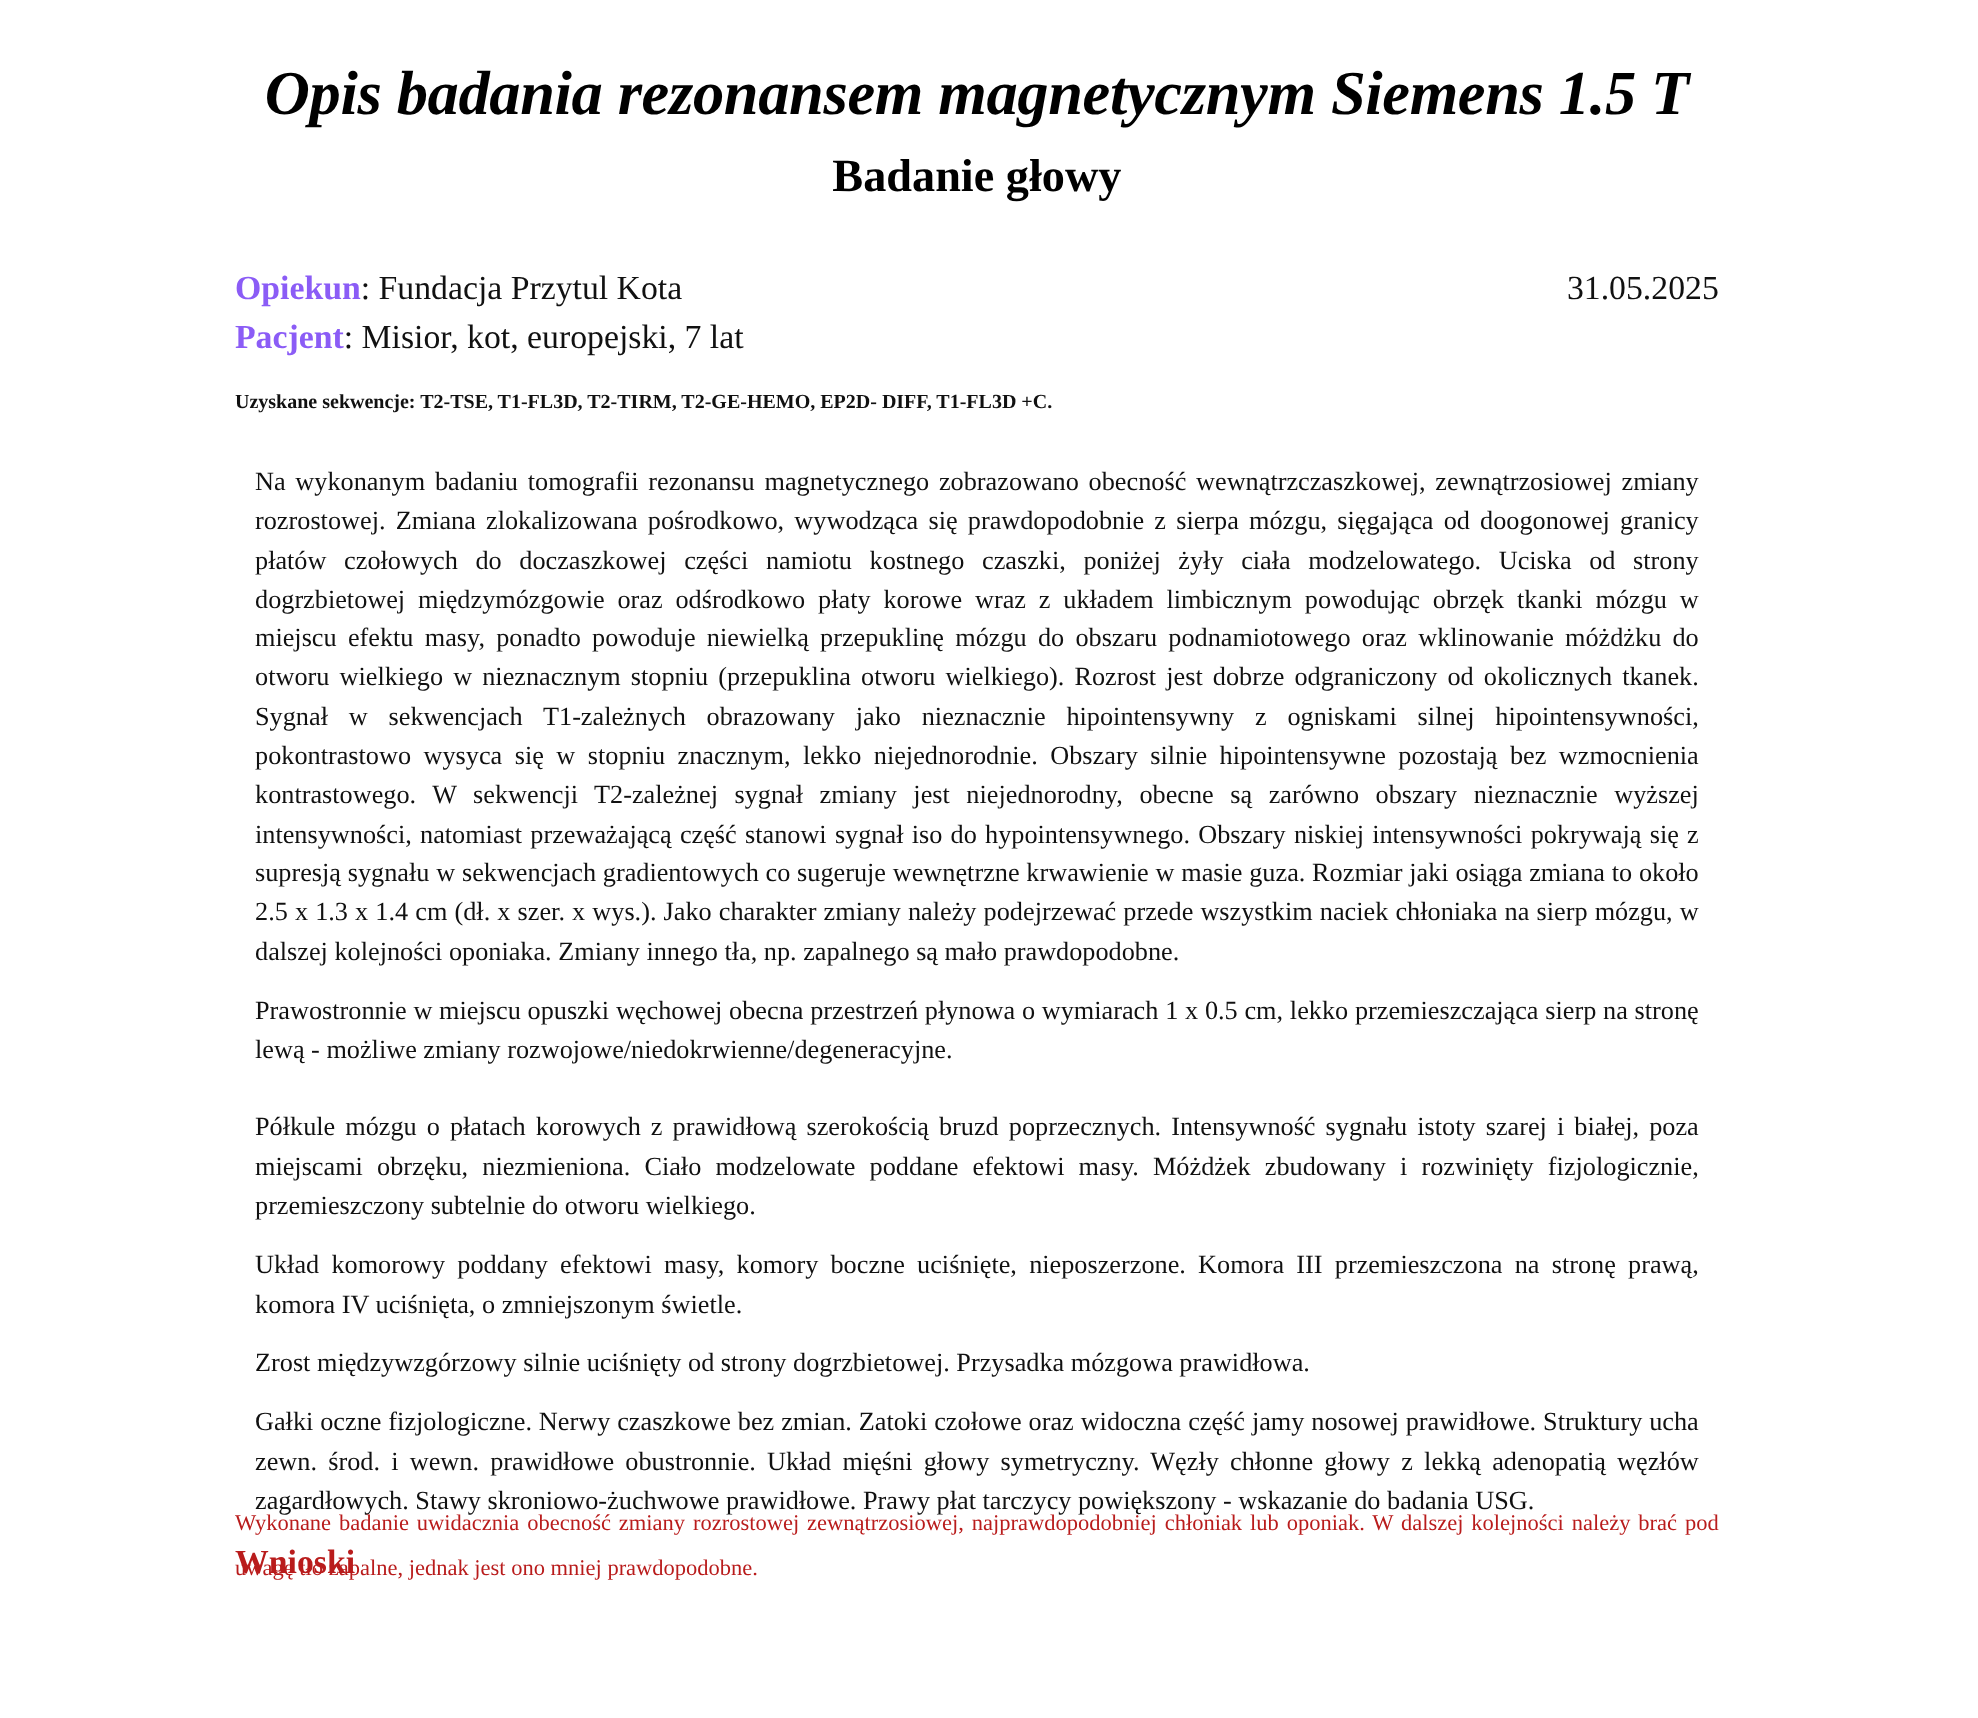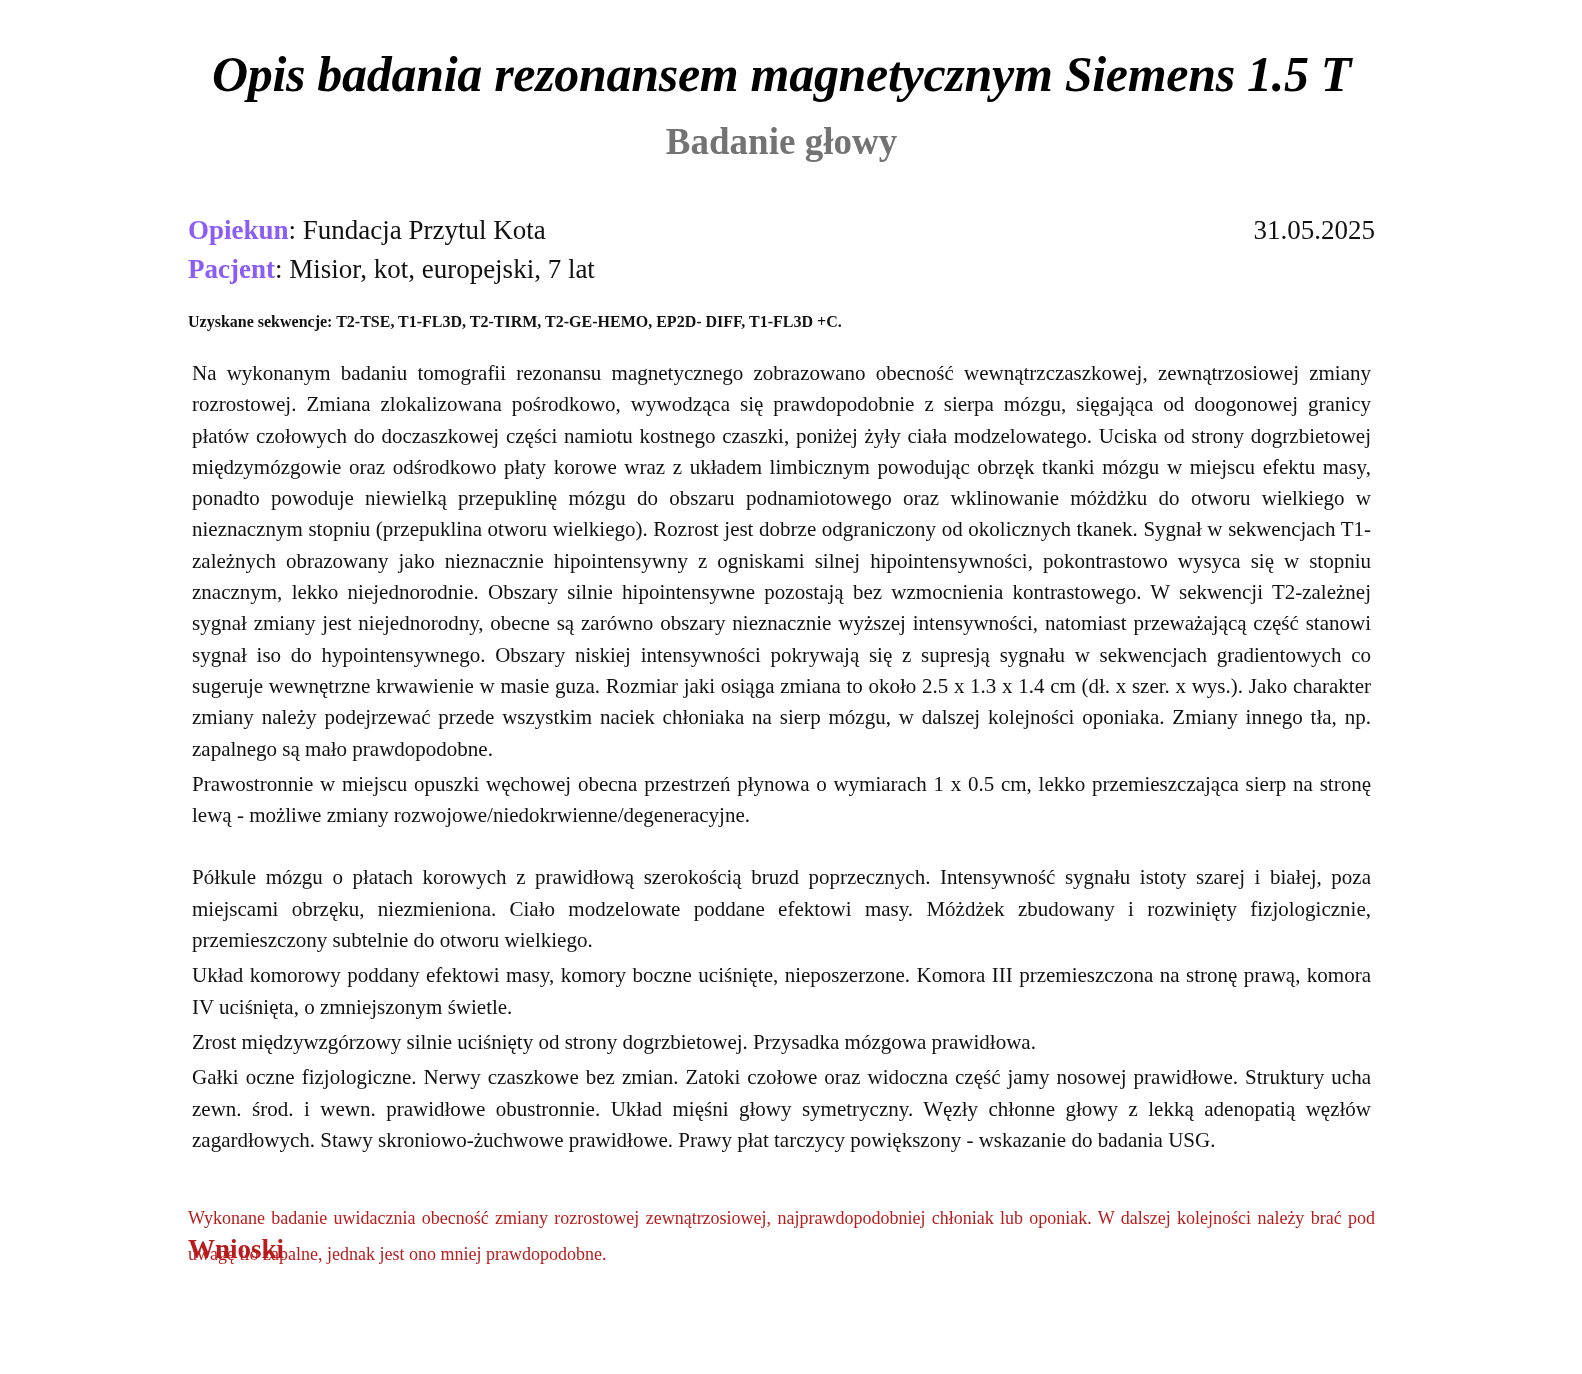--- a/index.html
+++ b/index.html
@@ -9,37 +9,37 @@
     }
     .page { position: relative; width: 1582px; height: 1374px; border-radius: 12px; }
     .content { position: absolute; left: 188px; width: 1187px; top: 0; }
     .title {
       position: absolute; top: 42px; left: 0; width: 1187px;
       text-align: center; font-size: 50px; font-weight: bold; font-style: italic;
       line-height: 64px; color: #000; letter-spacing: -0.3px; white-space: nowrap;
     }
     .subtitle {
       position: absolute; top: 118px; left: 0; width: 1187px;
-      text-align: center; font-size: 37px; font-weight: bold; color: #737373;
+      text-align: center; font-size: 37px; font-weight: bold; color: #000000;
       line-height: 48px;
     }
     .meta-row {
       position: absolute; left: 0; width: 1187px;
       font-size: 27px; line-height: 32px; color: #111;
     }
     .meta-row b { color: #8b5cf6; }
     .meta-row.r1 { top: 214px; }
     .meta-row.r2 { top: 253px; }
     .meta-row.r3 { top: 306px; font-size: 16px; font-weight: bold; }
     .date { position: absolute; right: 0; top: 0; }
     .body {
       position: absolute; left: 0; width: 1187px; top: 354px;
       font-size: 21px; line-height: 31.3px; text-align: justify; color: #111;
     }
-    .body p { margin: 4px; }
+    .body p { margin: 16px; }
     .body p.gap { margin-top: 31px; }
     .concl-head {
       position: absolute; left: 0; top: 1232px; font-size: 27px; font-weight: bold; color: #b91c1c;
       line-height: 34px;
     }
     .concl-text {
       position: absolute; left: 0; top: 1200px; width: 1187px;
       font-size: 18px; line-height: 36px; text-align: justify; color: #b91c1c;
     }
   </style>

